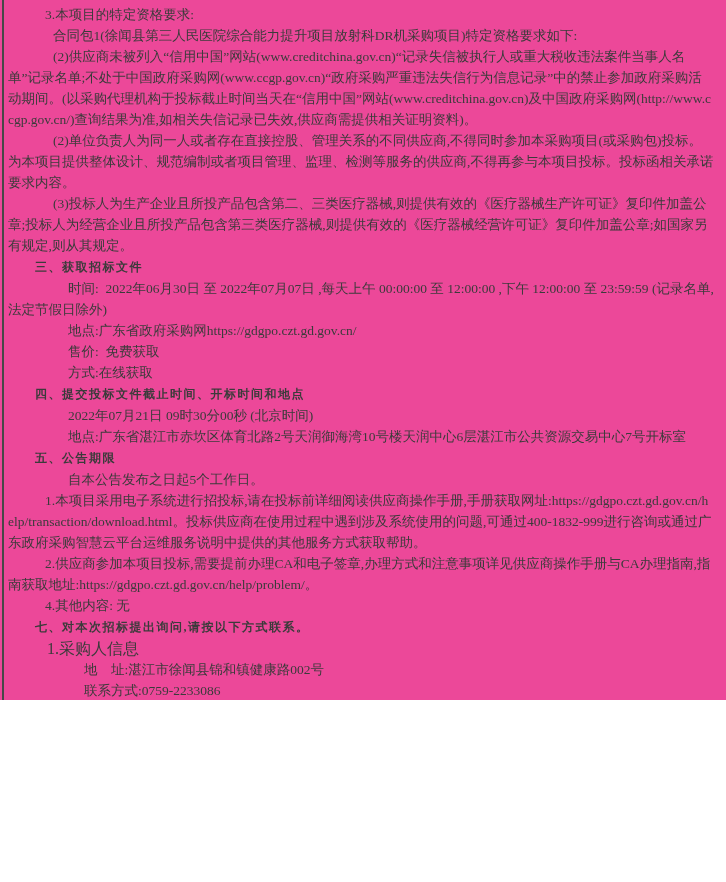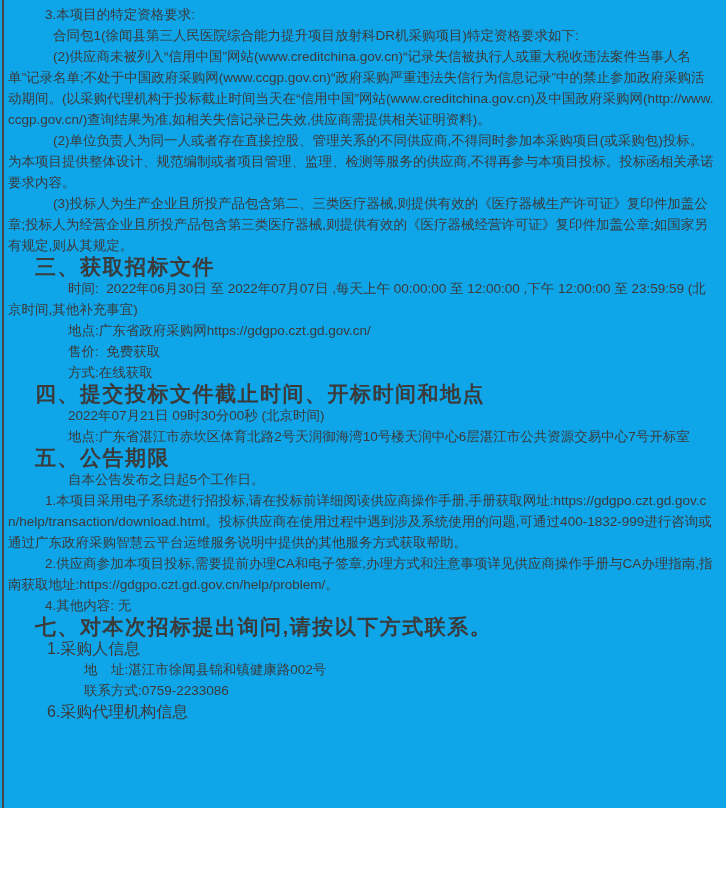--- a/index.html
+++ b/index.html
@@ -1,42 +1,42 @@
 <!DOCTYPE html>
 <html><head>
 <meta charset="utf-8">
 <style>
   html, body { margin: 0; padding: 0; background: #ffffff; }
   .page {
     position: relative;
     width: 726px;
-    height: 808px;
-    background: #0ea5e9;
+    height: 700px;
+    background: #ec4899;
     overflow: hidden;
-    font-family: Liberation Sans, sans-serif;
+    font-family: Liberation Serif, serif;
     color: #3b3b3b;
   }
   .left-rule {
     position: absolute;
     left: 2px; top: 0;
     width: 2px; height: 882px;
     background: #474747;
   }
   .content {
     padding: 4px 12px 0 8px;
     font-size: 13.5px;
     line-height: 21px;
   }
   .content p {
     margin: 0;
     white-space: pre-wrap;
     word-break: break-all;
   }
   .h {
-    font-size: 21px;
+    font-size: 12px;
     font-weight: 700;
     line-height: 22px;
     letter-spacing: 1.5px;
     margin: 8px 0 5px 0;
     text-indent: 27px;
   }
   .p-l1   { text-indent: 37px; }   
   .p-l2   { text-indent: 45px; }   
   .p-field{ text-indent: 60px; }   
   .p-detail{ text-indent: 76px; }  
@@ -50,21 +50,21 @@
 
   <div class="content">
 
     <p class="p-l1">3.本项目的特定资格要求:</p>
     <p class="p-l2">合同包1(徐闻县第三人民医院综合能力提升项目放射科DR机采购项目)特定资格要求如下:</p>
     <p class="p-l2">(2)供应商未被列入“信用中国”网站(www.creditchina.gov.cn)“记录失信被执行人或重大税收违法案件当事人名单”记录名单;不处于中国政府采购网(www.ccgp.gov.cn)“政府采购严重违法失信行为信息记录”中的禁止参加政府采购活动期间。(以采购代理机构于投标截止时间当天在“信用中国”网站(www.creditchina.gov.cn)及中国政府采购网(http://www.ccgp.gov.cn/)查询结果为准,如相关失信记录已失效,供应商需提供相关证明资料)。</p>
     <p class="p-l2">(2)单位负责人为同一人或者存在直接控股、管理关系的不同供应商,不得同时参加本采购项目(或采购包)投标。为本项目提供整体设计、规范编制或者项目管理、监理、检测等服务的供应商,不得再参与本项目投标。投标函相关承诺要求内容。</p>
     <p class="p-l2">(3)投标人为生产企业且所投产品包含第二、三类医疗器械,则提供有效的《医疗器械生产许可证》复印件加盖公章;投标人为经营企业且所投产品包含第三类医疗器械,则提供有效的《医疗器械经营许可证》复印件加盖公章;如国家另有规定,则从其规定。</p>
 
     <p class="h">三、获取招标文件</p>
-    <p class="p-field">时间:  2022年06月30日 至 2022年07月07日 ,每天上午 00:00:00 至 12:00:00 ,下午 12:00:00 至 23:59:59 (北京时间,其他补充事宜)</p>
+    <p class="p-field">时间:  2022年06月30日 至 2022年07月07日 ,每天上午 00:00:00 至 12:00:00 ,下午 12:00:00 至 23:59:59 (记录名单,法定节假日除外)</p>
     <p class="p-field">地点:广东省政府采购网https://gdgpo.czt.gd.gov.cn/</p>
     <p class="p-field">售价:  免费获取</p>
     <p class="p-field">方式:在线获取</p>
 
     <p class="h">四、提交投标文件截止时间、开标时间和地点</p>
     <p class="p-field">2022年07月21日 09时30分00秒 (北京时间)</p>
     <p class="p-field">地点:广东省湛江市赤坎区体育北路2号天润御海湾10号楼天润中心6层湛江市公共资源交易中心7号开标室</p>
 
     <p class="h">五、公告期限</p>
     <p class="p-field">自本公告发布之日起5个工作日。</p>

